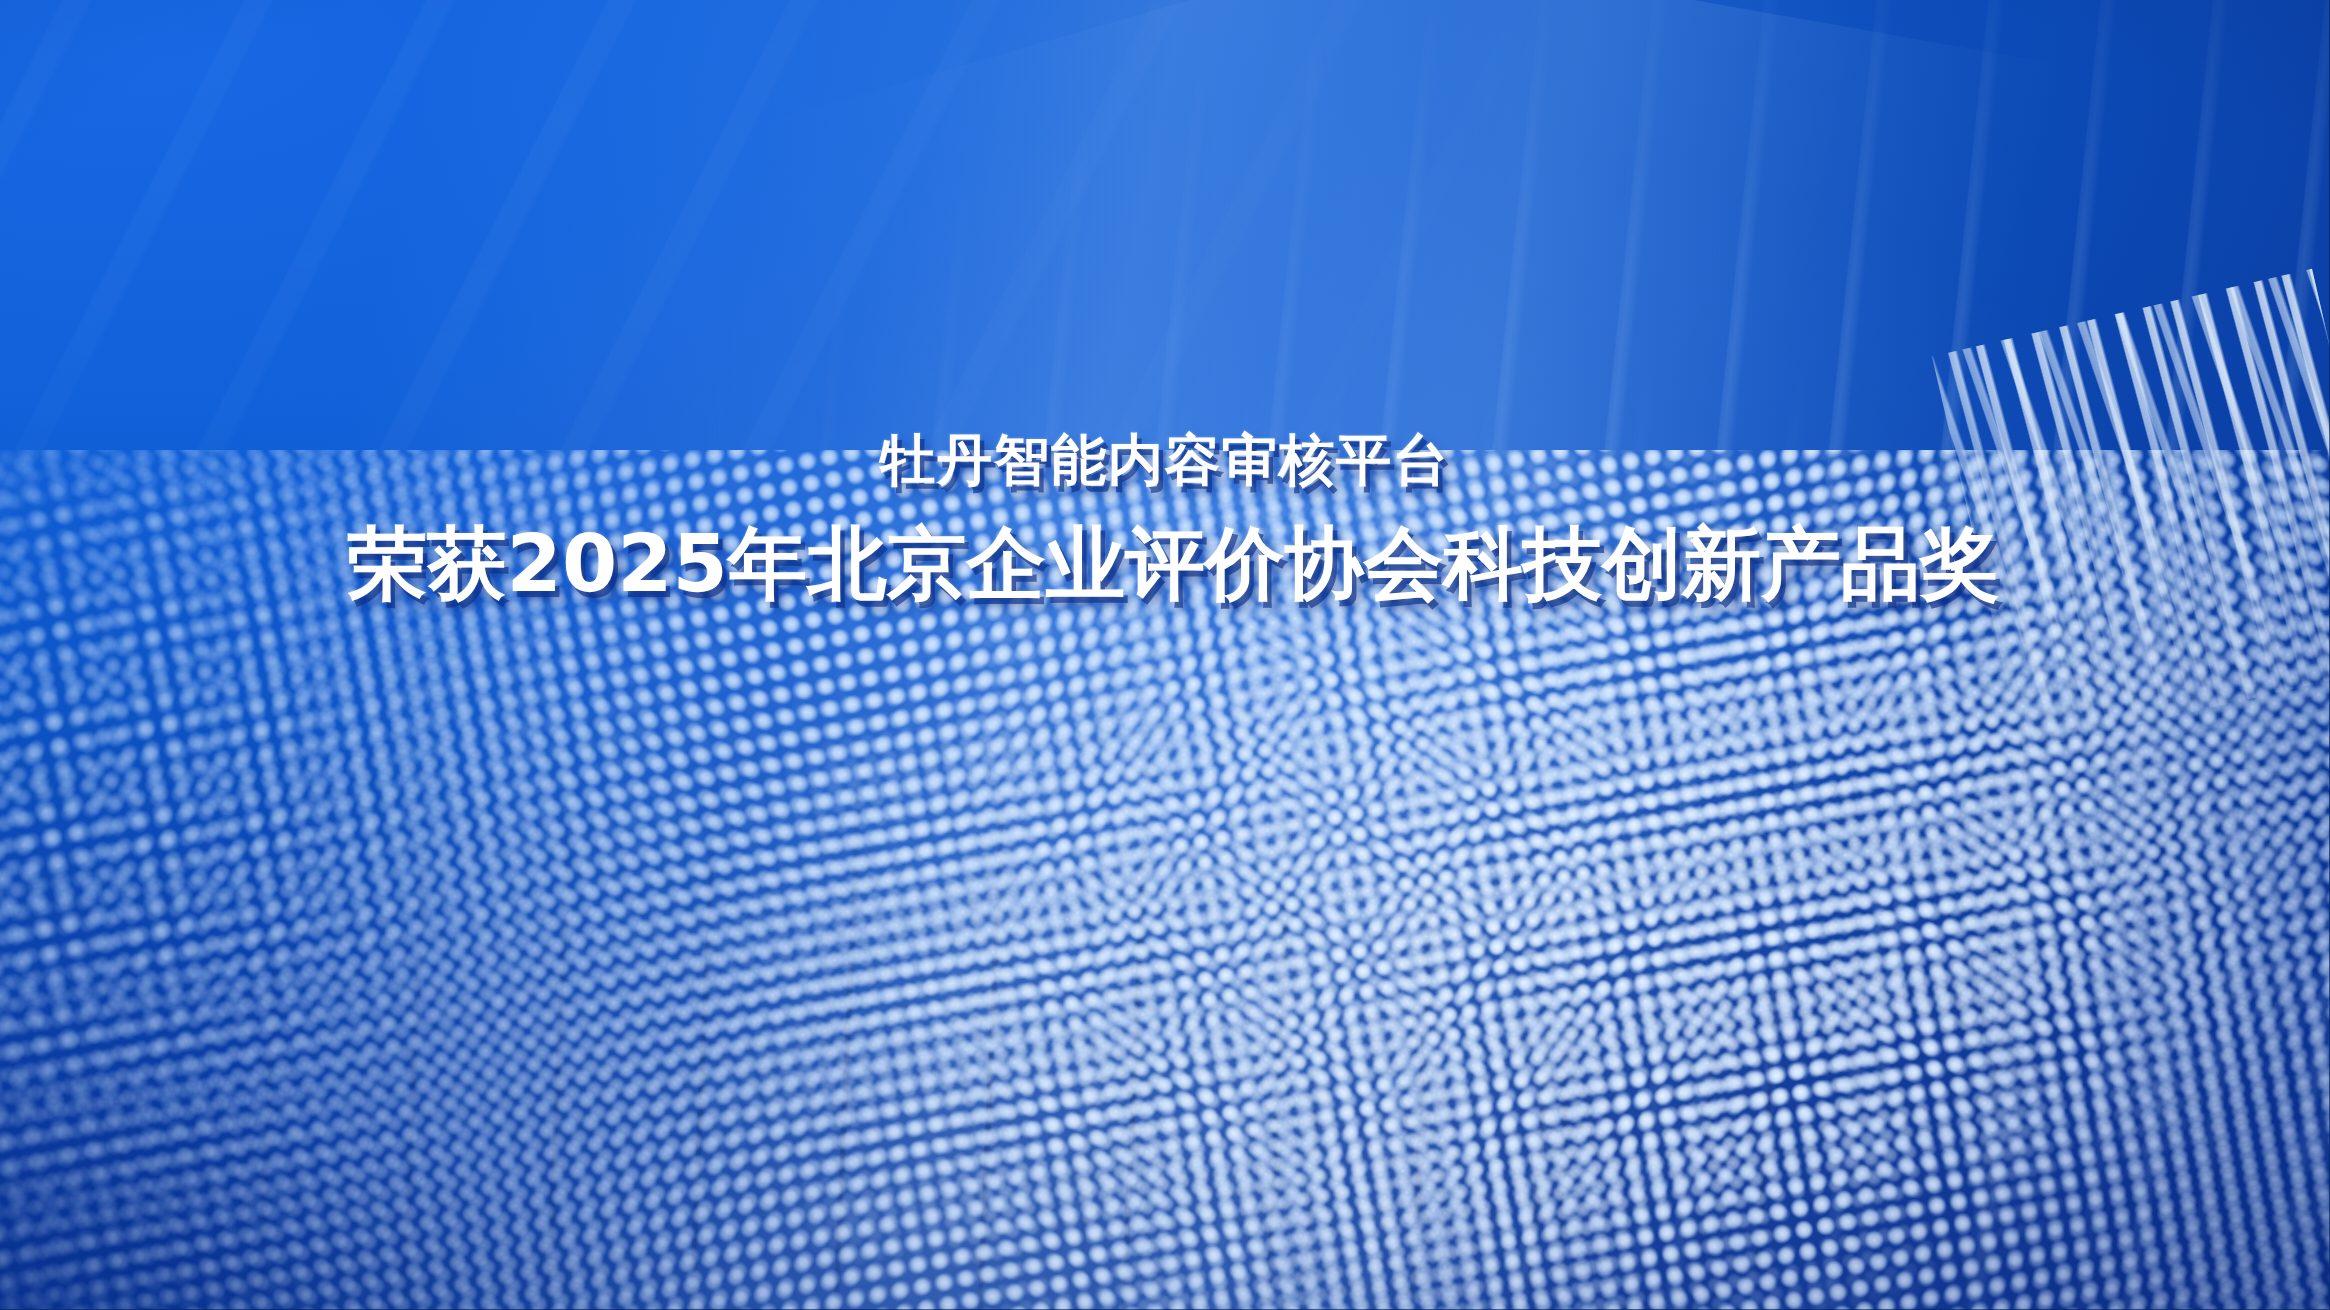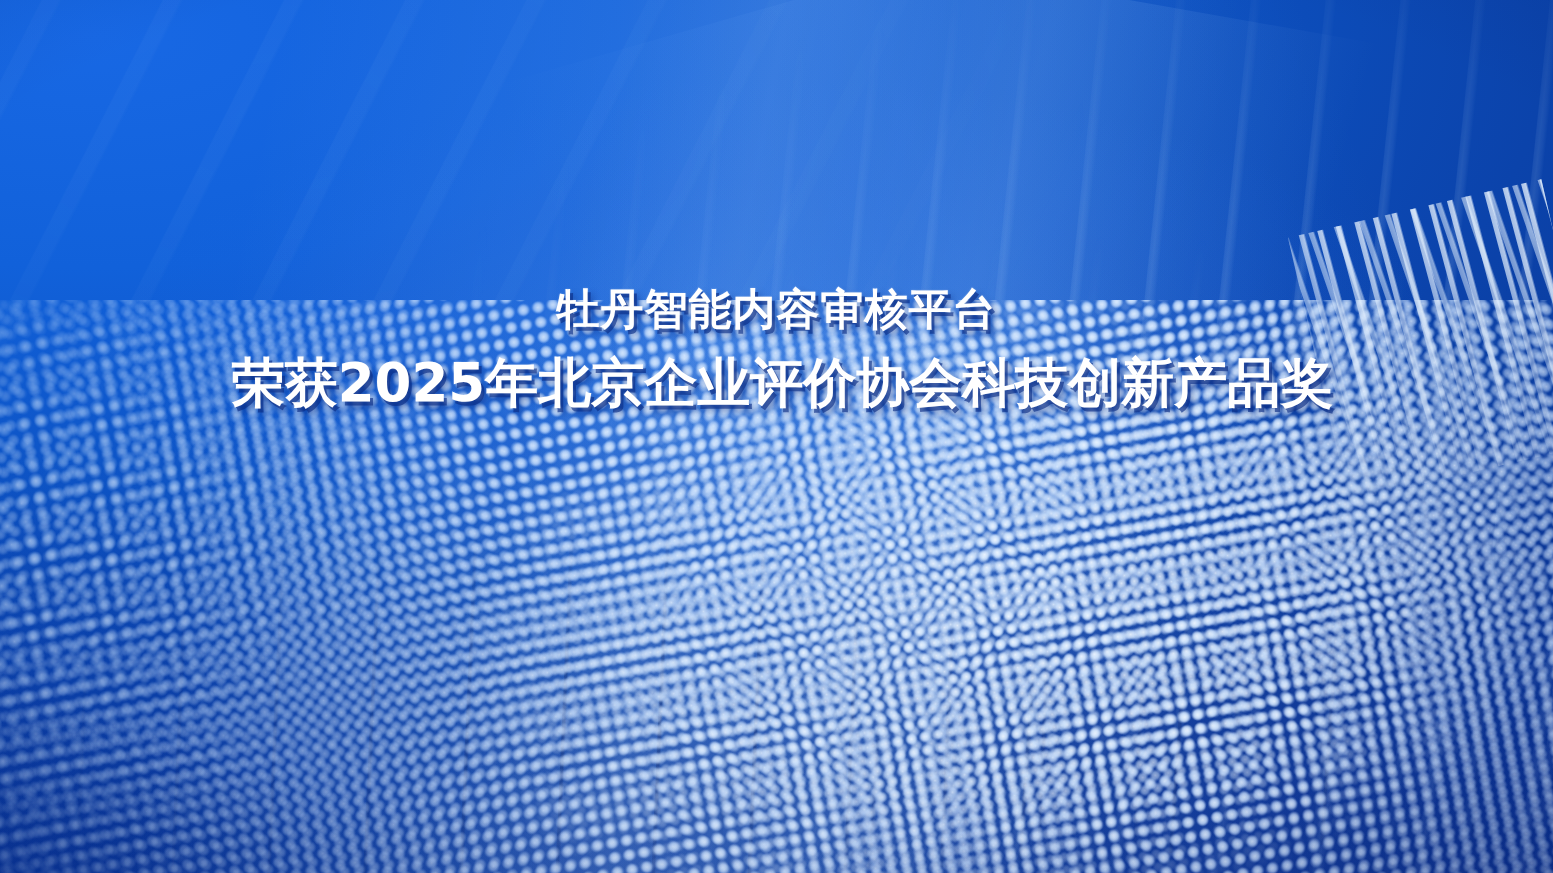--- a/index.html
+++ b/index.html
@@ -256,21 +256,21 @@
     display: block;
     white-space: nowrap;
     font-weight: 700;
     color: #ffffff;
     text-shadow:
       3px 4px 0 rgba(10,44,132,0.62),
       5px 6px 7px rgba(8,34,110,0.45),
       0 0 2px rgba(255,255,255,0.35);
   }
   .hl-line.l1 {
-    font-size: 43px;
+    font-size: 37px;
     letter-spacing: 1px;
     margin-bottom: 25px;
   }
   .hl-line.l2 {
     font-size: 53px;
     letter-spacing: 0px;
     padding-left: 12px;
   }
 </style>
 </head>

